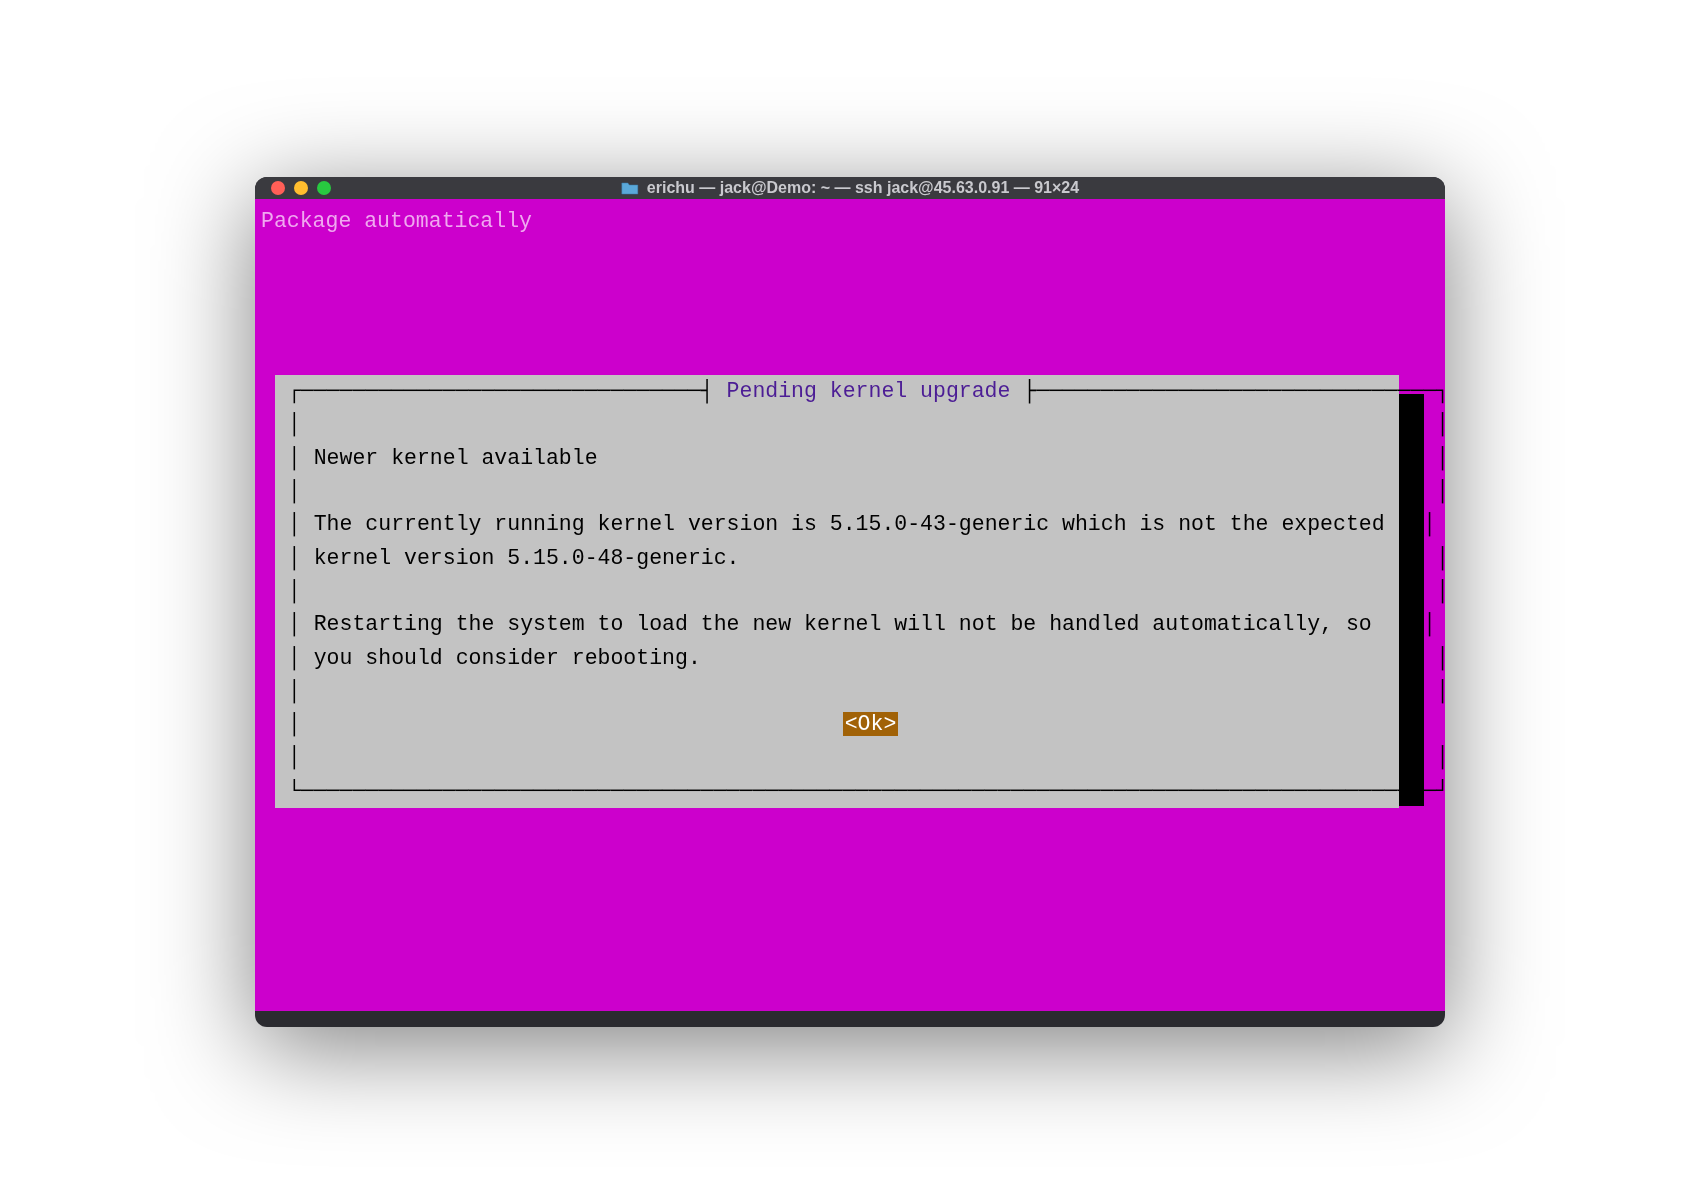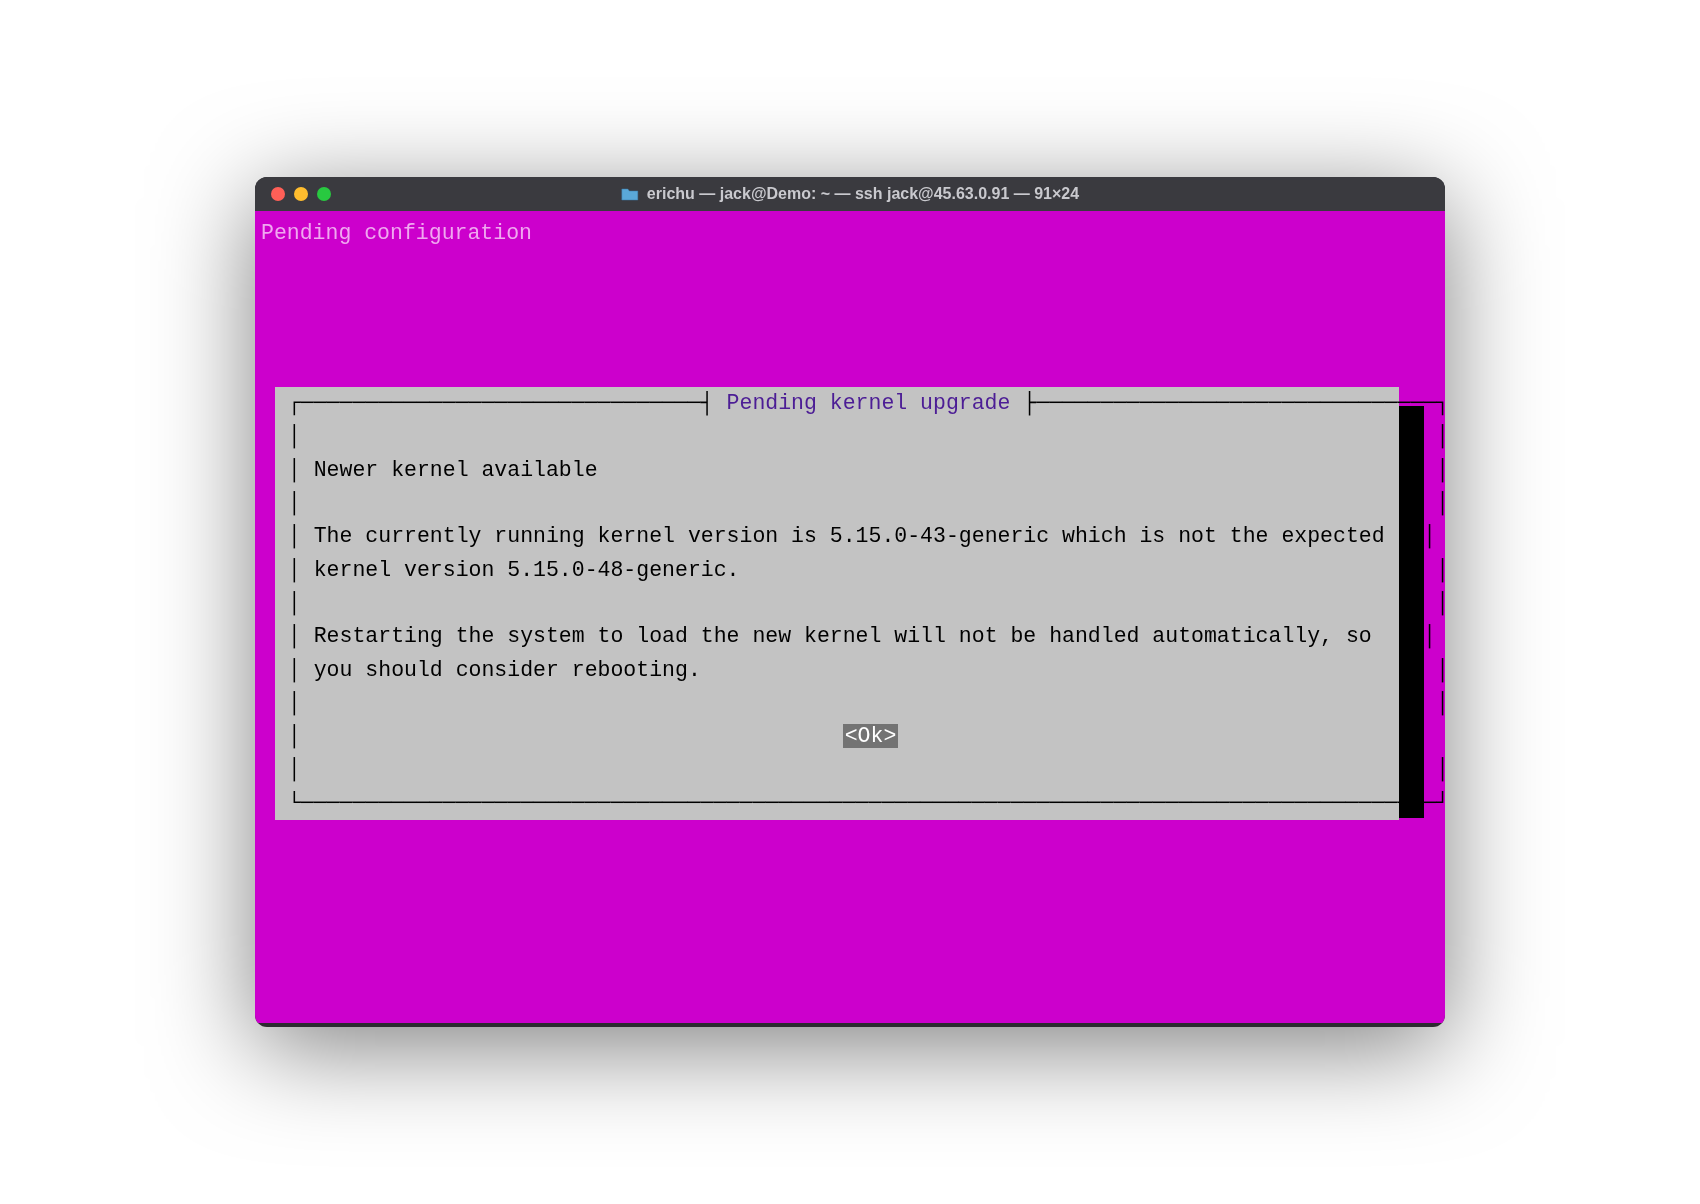--- a/index.html
+++ b/index.html
@@ -27,21 +27,21 @@
     
     .window {
       width: 100%;
       height: 100%;
       border-radius: 12px;
       overflow: hidden;
       background: #2b2b30;
     }
     
     .titlebar {
-      height: 34px;
+      height: 22px;
       background: #3a3a3f;
       display: flex;
       align-items: center;
       padding: 0 16px;
       position: relative;
     }
     
     .traffic-lights {
       display: flex;
       gap: 9px;
@@ -119,21 +119,21 @@
     .dialog-line {
       display: block;
       line-height: 1.55;
     }
     
     .dialog-title {
       color: #4c1d95;
     }
     
     .ok-button {
-      background: #737373;
+      background: #a16207;
       color: #ffffff;
       padding: 0 2px;
     }
     
     pre {
       font-family: inherit;
       font-size: inherit;
     }
   </style>
 </head>
@@ -152,21 +152,21 @@
         <span class="folder-icon">
           <svg viewBox="0 0 18 14" width="18" height="14">
             <path d="M1 2 L7 2 L8.5 4 L17 4 L17 13 L1 13 Z" fill="#5aa8d8" stroke="#3a7aa8" stroke-width="0.5"></path>
           </svg>
         </span>
         <span>erichu — jack@Demo: ~ — ssh jack@45.63.0.91 — 91×24</span>
       </div>
     </div>
 
     <div class="terminal-body">
-      <div class="header-text">Pending configuration</div>
+      <div class="header-text">Package automatically</div>
 
       <div class="dialog-shadow"></div>
 
       <div class="dialog-box">
         <pre class="dialog-content"><span class="dialog-line"> ┌───────────────────────────────┤ <span class="dialog-title">Pending kernel upgrade</span> ├───────────────────────────────┐ </span><span class="dialog-line"> │                                                                                        │ </span><span class="dialog-line"> │ <span>Newer kernel available</span>                                                                 │ </span><span class="dialog-line"> │                                                                                        │ </span><span class="dialog-line"> │ <span>The currently running kernel version is 5.15.0-43-generic which is not the expected</span>   │ </span><span class="dialog-line"> │ <span>kernel version 5.15.0-48-generic.</span>                                                      │ </span><span class="dialog-line"> │                                                                                        │ </span><span class="dialog-line"> │ <span>Restarting the system to load the new kernel will not be handled automatically, so</span>    │ </span><span class="dialog-line"> │ <span>you should consider rebooting.</span>                                                         │ </span><span class="dialog-line"> │                                                                                        │ </span><span class="dialog-line"> │                                          <span class="ok-button">&lt;Ok&gt;</span>                                          │ </span><span class="dialog-line"> │                                                                                        │ </span><span class="dialog-line"> └────────────────────────────────────────────────────────────────────────────────────────┘ </span></pre>
       </div>
     </div>
 
   </div>
 </div>

